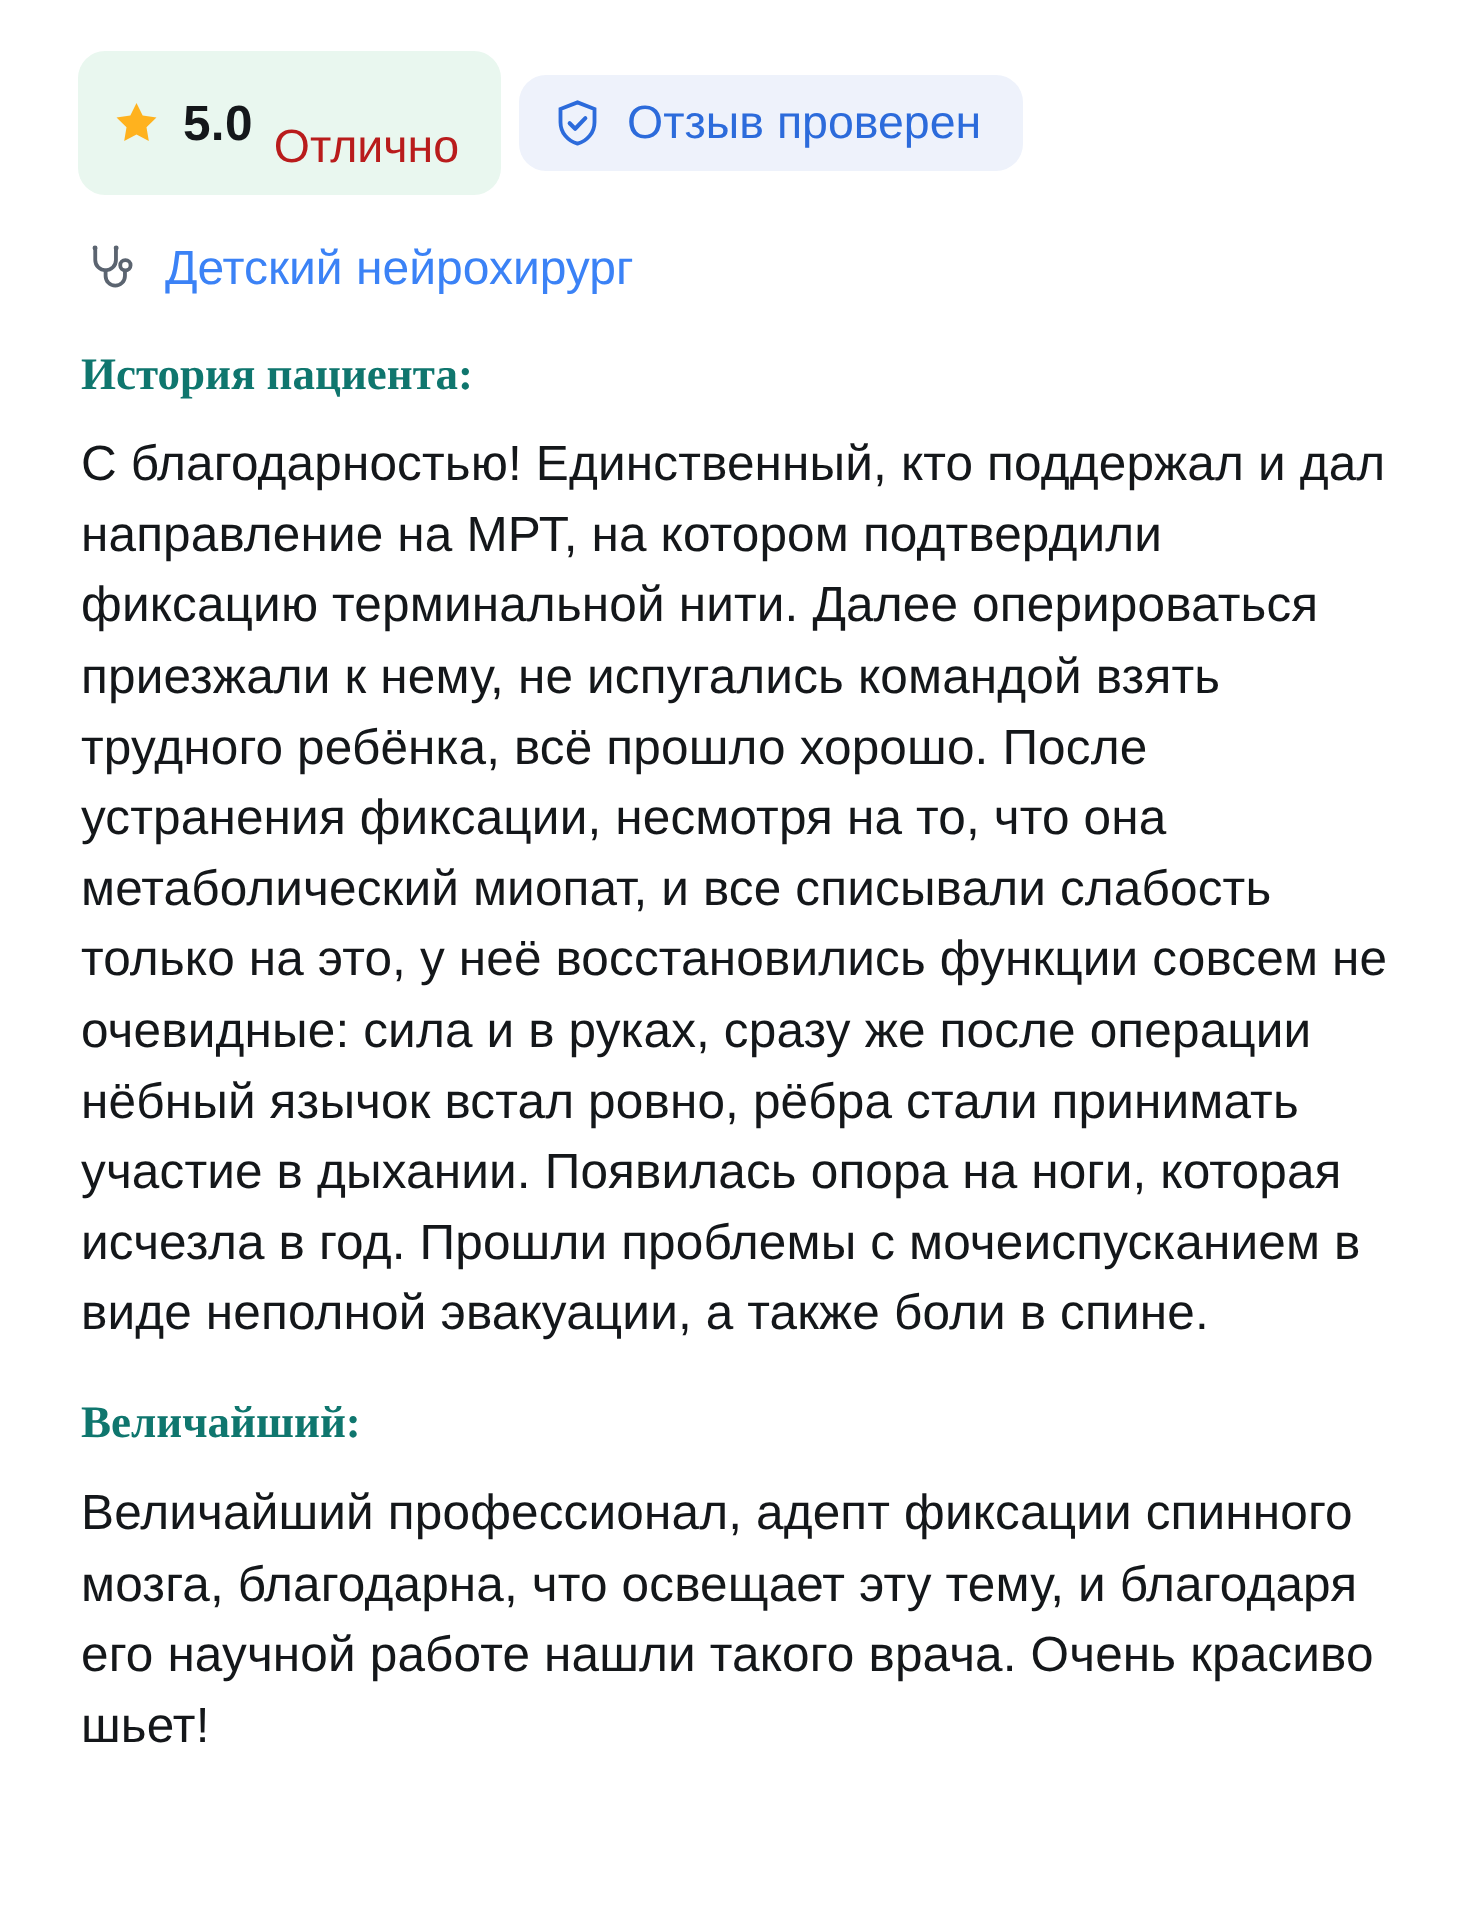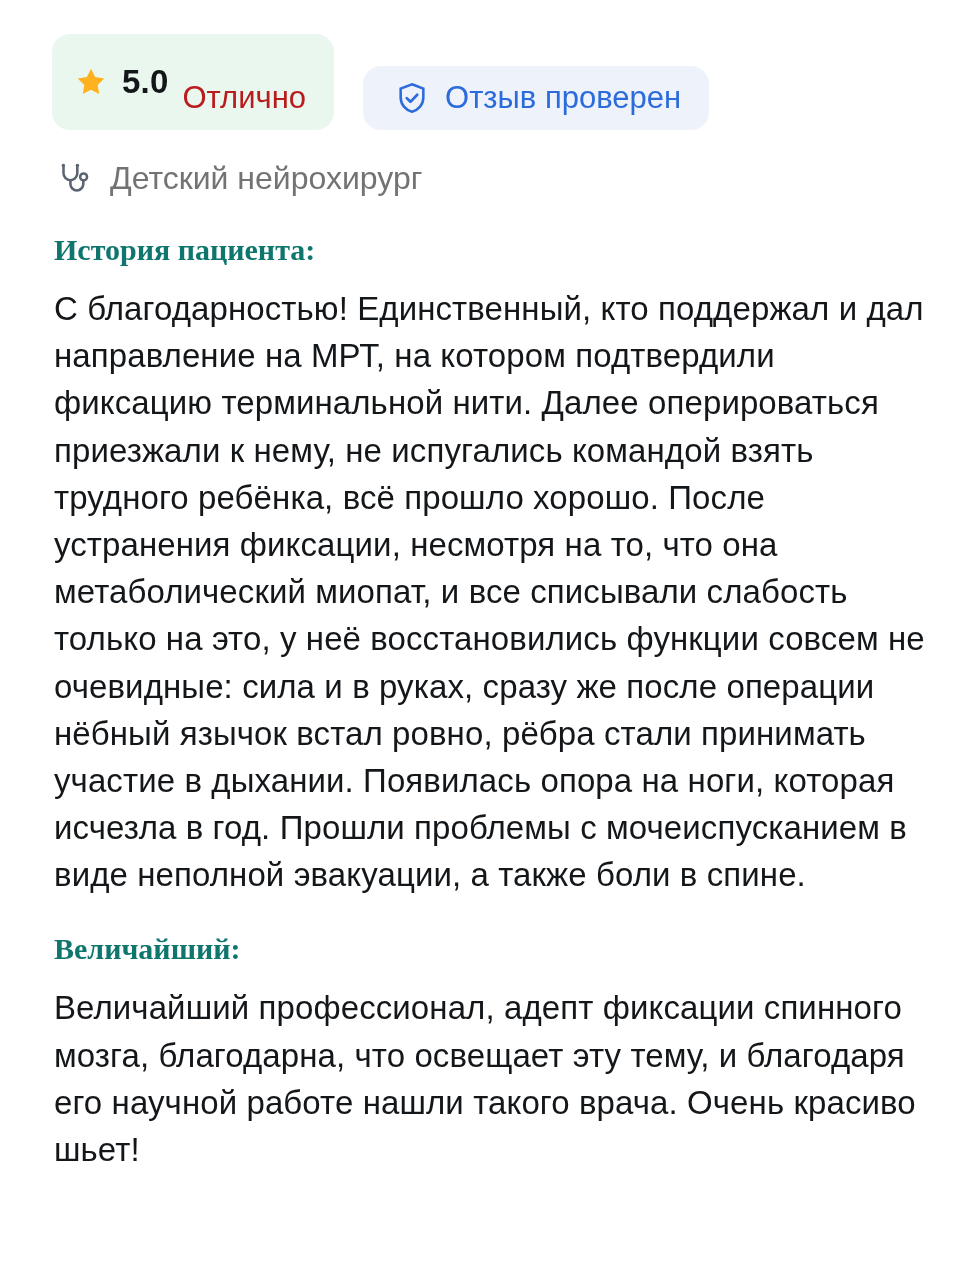--- a/index.html
+++ b/index.html
@@ -16,22 +16,22 @@
   }
   .review-card {
     box-sizing: border-box;
     width: 977px;
     min-height: 1280px;
     padding: 34px 52px 0 52px;
     background: #ffffff;
   }
   .badges-row {
     display: flex;
-    align-items: flex-end;
-    gap: 29px;
+    align-items: center;
+    gap: 12px;
     margin-bottom: 30px;
   }
   .badge {
     display: inline-flex;
     align-items: center;
     border-radius: 18px;
     box-sizing: border-box;
   }
   .badge-rating {
     background: #e9f7ef;
@@ -51,21 +51,21 @@
     letter-spacing: 0.2px;
   }
   .rating-label {
     font-size: 31px;
     color: #b91c1c;
     font-weight: 400;
     margin-top: 32px;
   }
   .badge-verified {
     background: #eef2fb;
-    padding: 14px 28px 14px 32px;
+    padding: 14px 28px 14px 22px;
     gap: 16px;
   }
   .shield-icon {
     width: 34px;
     height: 34px;
     display: inline-block;
     flex: 0 0 auto;
   }
   .verified-label {
     font-size: 31px;
@@ -79,21 +79,21 @@
     margin-bottom: 36px;
     padding-left: 4px;
   }
   .stethoscope-icon {
     width: 36px;
     height: 36px;
     flex: 0 0 auto;
   }
   .specialty-text {
     font-size: 32px;
-    color: #737373;
+    color: #3b82f6;
     font-weight: 400;
   }
   .section {
     margin-bottom: 6px;
   }
   .section-title {
     font-family: "Liberation Serif", serif;
     font-size: 30px;
     font-weight: 700;
     color: #0f766e;

